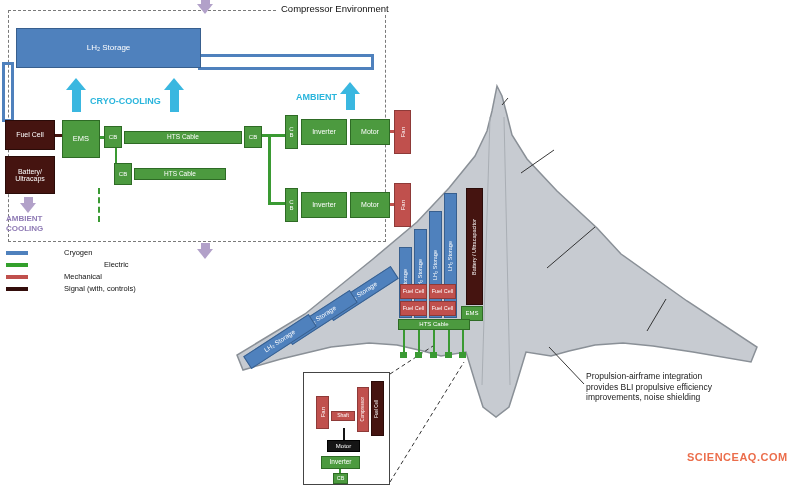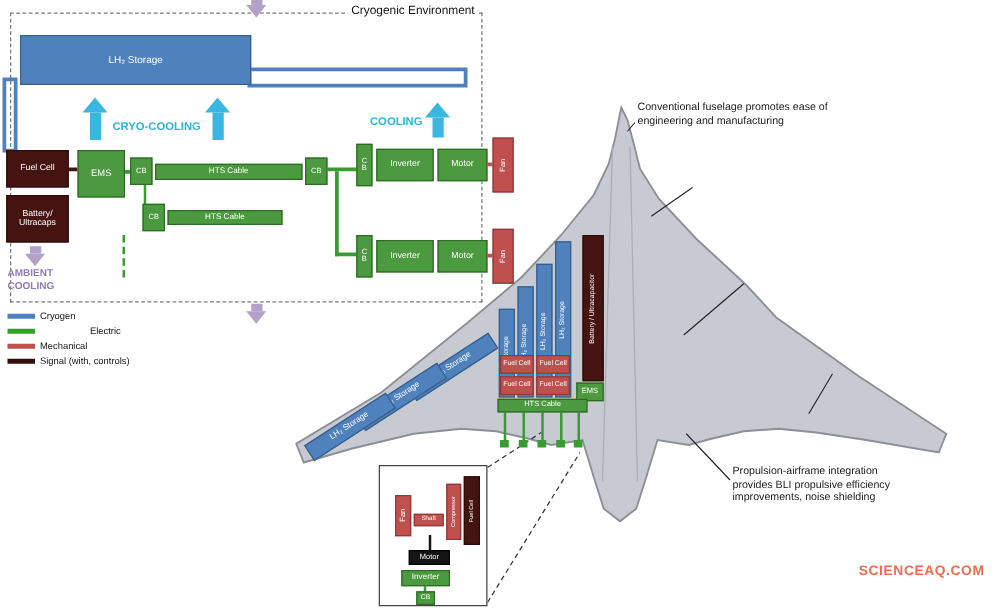--- a/index.html
+++ b/index.html
@@ -30,21 +30,21 @@
   .arrow .head-down { width: 0; height: 0; border-left: 8px solid transparent;
                       border-right: 8px solid transparent; border-top: 10px solid; }
   .cyan .shaft { background: #3ab7e0; }
   .cyan .head-up { border-bottom-color: #3ab7e0; }
   .purple .shaft { background: #b2a1c9; }
   .purple .head-down { border-top-color: #b2a1c9; }
 
   .cooltxt { position: absolute; color: #2ab5dc; font-weight: bold; font-size: 9px; }
   .ann { position: absolute; font-size: 8.5px; color: #1a1a1a; line-height: 1.25; z-index: 4; }
   .sw { position: absolute; width: 22px; height: 4px; }
-  .legend-label { position: absolute; font-size: 7.5px; color: #111; }
+  .legend-label { position: absolute; font-size: 7.5px; color: #111; margin-left: 32px; }
   .pre { white-space: pre-line; }
 </style>
 </head>
 <body>
 
 <div id="canvas">
 
   <svg style="position:absolute;left:225px;top:55px;z-index:0;" width="575" height="431" viewBox="0 0 575 431">
     <polygon points="272,31 277,41 282,60 287,80 302,104 332,136 372,173 396,199 462,246 532,292 526,307 468,297 428,291 398,288 370,290 344,296 326,301 301,297 291,330 284,352 271,362 258,352 251,330 241,297 216,301 198,296 172,290 144,288 106,292 56,304 18,315 12,300 80,259 148,204 192,167 224,133 250,101 262,76 267,56" fill="#c7cbd1" stroke="#8a9097" stroke-width="1.5"></polygon>
     <path d="M265,62 L257,330" fill="none" stroke="#a9aeb4" stroke-width="1"></path>
@@ -52,21 +52,21 @@
     <line x1="283" y1="43" x2="277" y2="50" stroke="#222" stroke-width="0.9"></line>
     <line x1="329" y1="95" x2="296" y2="118" stroke="#222" stroke-width="0.9"></line>
     <line x1="370" y1="172" x2="322" y2="213" stroke="#222" stroke-width="0.9"></line>
     <line x1="441" y1="244" x2="422" y2="276" stroke="#222" stroke-width="0.9"></line>
     <line x1="359" y1="329" x2="324" y2="292" stroke="#222" stroke-width="0.9"></line>
     <line x1="165" y1="319" x2="208" y2="291" stroke="#333" stroke-width="1" stroke-dasharray="4,3"></line>
     <line x1="165" y1="427" x2="239" y2="307" stroke="#333" stroke-width="1" stroke-dasharray="4,3"></line>
   </svg>
 
   <div style="position:absolute;left:8px;top:10px;width:378px;height:232px;border:1.5px dashed #7a7a7a;z-index:1;"></div>
-  <div style="position:absolute;left:278px;top:3px;font-size:9.5px;color:#111;background:#fff;padding:0 3px;z-index:2;">Cryogenic Environment</div>
+  <div style="position:absolute;left:278px;top:3px;font-size:9.5px;color:#111;background:#fff;padding:0 3px;z-index:2;">Compressor Environment</div>
 
   <div class="arrow purple" style="left:197px;top:0px;height:14px;z-index:2;">
     <div class="shaft"></div>
     <div class="head-down"></div>
   </div>
   <div class="arrow purple" style="left:197px;top:243px;height:16px;z-index:2;">
     <div class="shaft"></div>
     <div class="head-down"></div>
   </div>
 
@@ -83,21 +83,21 @@
   </div>
   <div class="arrow cyan" style="left:164px;top:78px;height:34px;z-index:2;">
     <div class="head-up"></div>
     <div class="shaft"></div>
   </div>
   <div class="arrow cyan" style="left:340px;top:82px;height:28px;z-index:2;">
     <div class="head-up"></div>
     <div class="shaft"></div>
   </div>
   <div class="cooltxt" style="left:90px;top:96px;z-index:2;">CRYO-COOLING</div>
-  <div class="cooltxt" style="left:296px;top:92px;z-index:2;">COOLING</div>
+  <div class="cooltxt" style="left:296px;top:92px;z-index:2;">AMBIENT</div>
 
   <div class="box darkred" style="left:5px;top:120px;width:50px;height:30px;font-size:7px;z-index:2;">Fuel Cell</div>
   <div class="line dline" style="left:55px;top:134px;width:7px;height:3px;z-index:1;"></div>
   <div class="box green" style="left:62px;top:120px;width:38px;height:38px;font-size:7.5px;z-index:2;">EMS</div>
   <div class="line gline" style="left:100px;top:136px;width:4px;height:3px;z-index:1;"></div>
   <div class="box green" style="left:104px;top:126px;width:18px;height:22px;font-size:6px;z-index:2;">CB</div>
   <div class="box green" style="left:124px;top:131px;width:118px;height:13px;font-size:6.5px;z-index:2;">HTS Cable</div>
   <div class="box green" style="left:244px;top:126px;width:18px;height:22px;font-size:6px;z-index:2;">CB</div>
 
   <div class="line gline" style="left:115px;top:148px;width:2px;height:16px;z-index:1;"></div>
@@ -182,21 +182,20 @@
   <div class="box blue" style="left:323px;top:286px;width:78px;height:15px;transform:rotate(-33deg);z-index:2;">
     <span style="font-size:6.5px;">LH₂ Storage</span>
   </div>
   <div class="box blue" style="left:282px;top:310px;width:78px;height:15px;transform:rotate(-33deg);z-index:2;">
     <span style="font-size:6.5px;">LH₂ Storage</span>
   </div>
   <div class="box blue" style="left:241px;top:334px;width:78px;height:15px;transform:rotate(-33deg);z-index:2;">
     <span style="font-size:6.5px;">LH₂ Storage</span>
   </div>
 
-  <div class="ann" style="left:510px;top:80px;width:172px;">Conventional fuselage promotes ease of engineering and manufacturing</div>
   <div class="ann" style="left:586px;top:371px;width:146px;">Propulsion-airframe integration provides BLI propulsive efficiency improvements, noise shielding</div>
 
   <div style="position:absolute;left:303px;top:372px;width:87px;height:113px;background:#fff;border:1px solid #444;z-index:5;"></div>
   <div class="box redbx" style="left:316px;top:396px;width:13px;height:33px;z-index:6;">
     <span class="vtext" style="font-size:6px;">Fan</span>
   </div>
   <div class="box redbx" style="left:331px;top:411px;width:24px;height:10px;font-size:5px;z-index:6;">Shaft</div>
   <div class="box redbx" style="left:357px;top:387px;width:12px;height:45px;z-index:6;">
     <span class="vtext" style="font-size:4.5px;">Compressor</span>
   </div>

